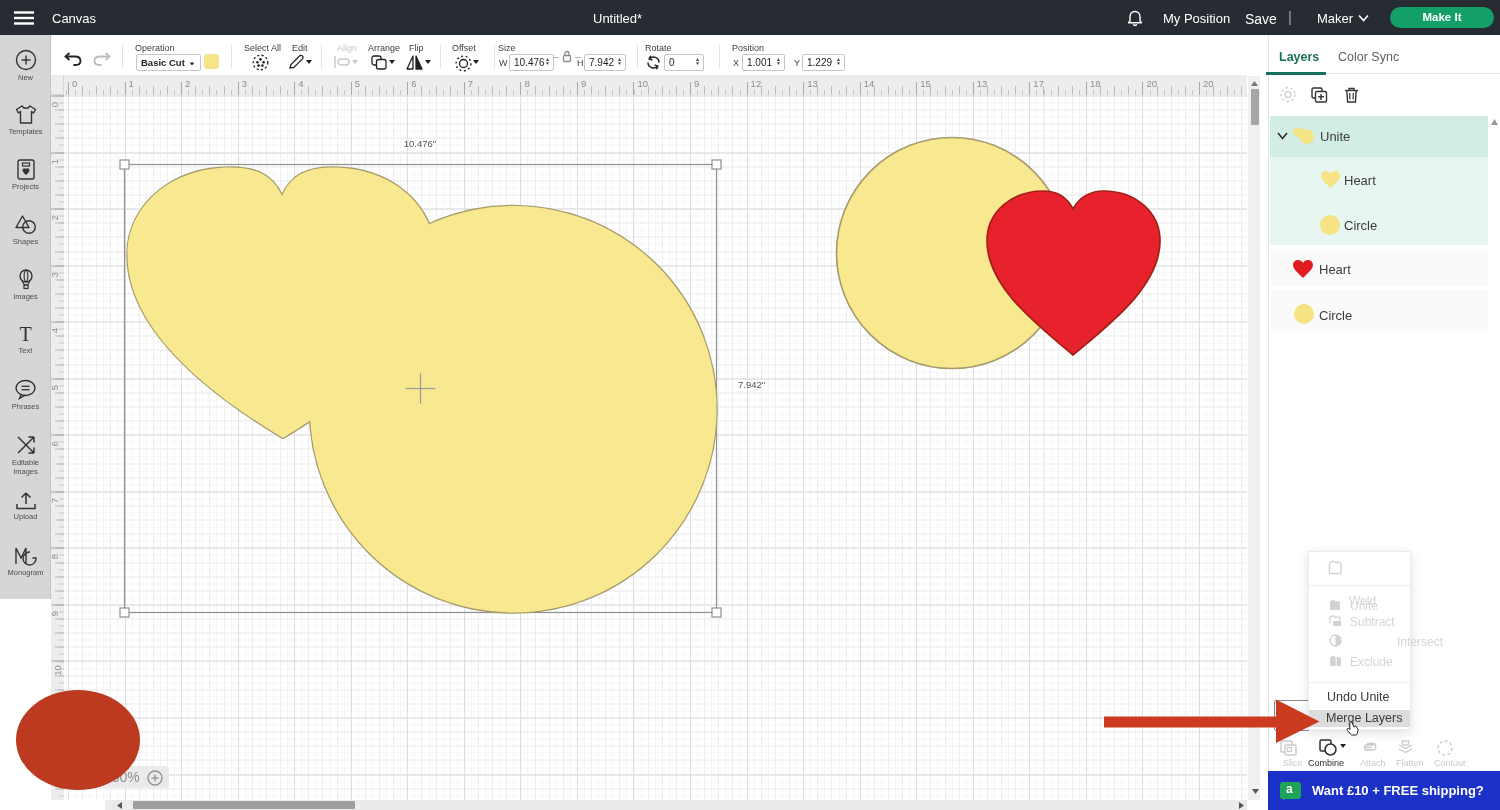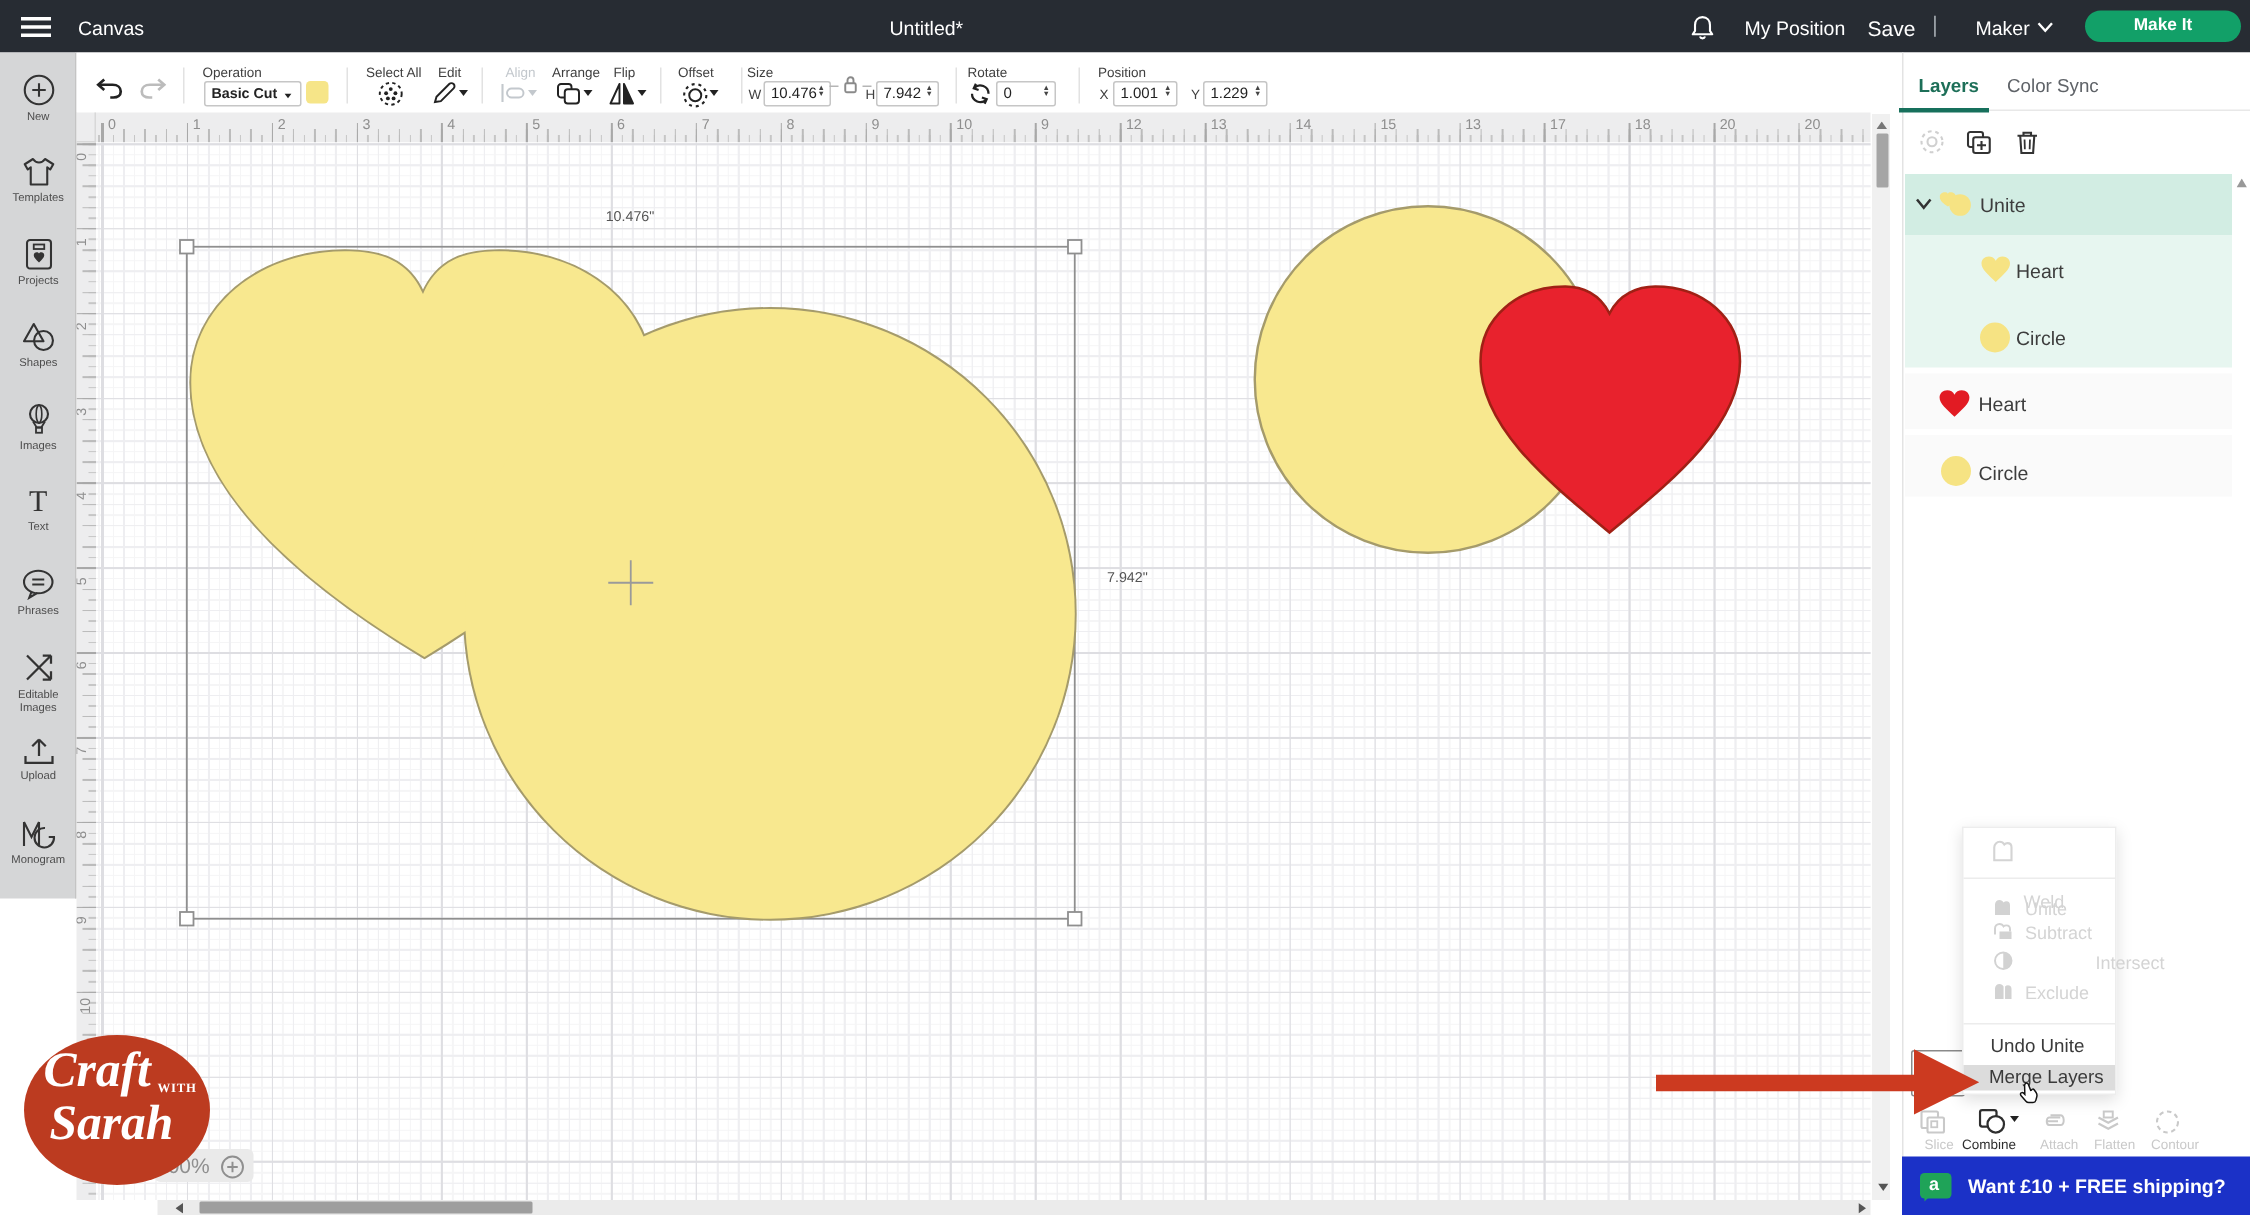--- a/index.html
+++ b/index.html
@@ -333,25 +333,20 @@
 </svg>
 
 <div class="abs" style="left:103px;top:766px;width:66px;height:22px;background:#eaeaea;border-radius:4px"></div>
 <div class="abs" style="left:104px;top:769px;font-size:14px;color:#8f8f8f">100%</div>
 <svg class="abs" style="left:147px;top:770px" width="16" height="16" viewBox="0 0 16 16">
       <circle cx="8" cy="8" r="7" fill="none" stroke="#8f8f8f" stroke-width="1.3"></circle>
       <line x1="4.5" y1="8" x2="11.5" y2="8" stroke="#8f8f8f" stroke-width="1.3"></line>
       <line x1="8" y1="4.5" x2="8" y2="11.5" stroke="#8f8f8f" stroke-width="1.3"></line>
     </svg>
 <div class="abs" style="left:16px;top:690px;width:124px;height:100px;background:#bc3b20;border-radius:50%"></div>
-<div class="abs" style="left:16px;top:690px;width:124px;height:100px;font-family:'Liberation Serif',serif;color:#fff">
-  <div style="position:absolute;left:13px;top:6px;font-size:33px;font-style:italic;font-weight:bold">Craft</div>
-  <div style="position:absolute;left:89px;top:30px;font-size:8.5px;letter-spacing:.5px;font-weight:bold">WITH</div>
-  <div style="position:absolute;left:17px;top:41px;font-size:33px;font-style:italic;font-weight:bold">Sarah</div>
-</div>
 
 <div id="rpanel"></div>
 <div class="abs" style="left:1279px;top:50px;font-size:12.5px;font-weight:bold;color:#1d6f58">Layers</div>
 <div class="abs" style="left:1338px;top:50px;font-size:12.5px;color:#5f6368">Color Sync</div>
 <div class="abs" style="left:1269px;top:73px;width:231px;height:1px;background:#e8e8e8"></div>
 <div class="abs" style="left:1266px;top:72px;width:60px;height:3px;background:#17705c"></div>
 
 <svg class="abs" style="left:1279px;top:86px" width="18" height="17" viewBox="0 0 18 17">
       <circle cx="9" cy="8.5" r="7" fill="none" stroke="#d0d0d0" stroke-width="1.4" stroke-dasharray="2.5 2.5"></circle>
       <circle cx="9" cy="8.5" r="3" fill="none" stroke="#d0d0d0" stroke-width="1.4"></circle>

